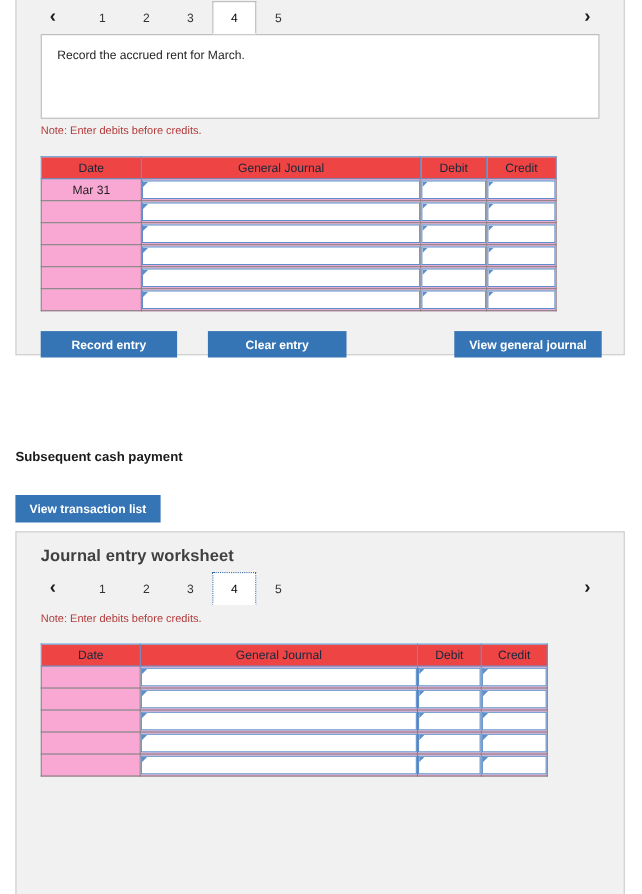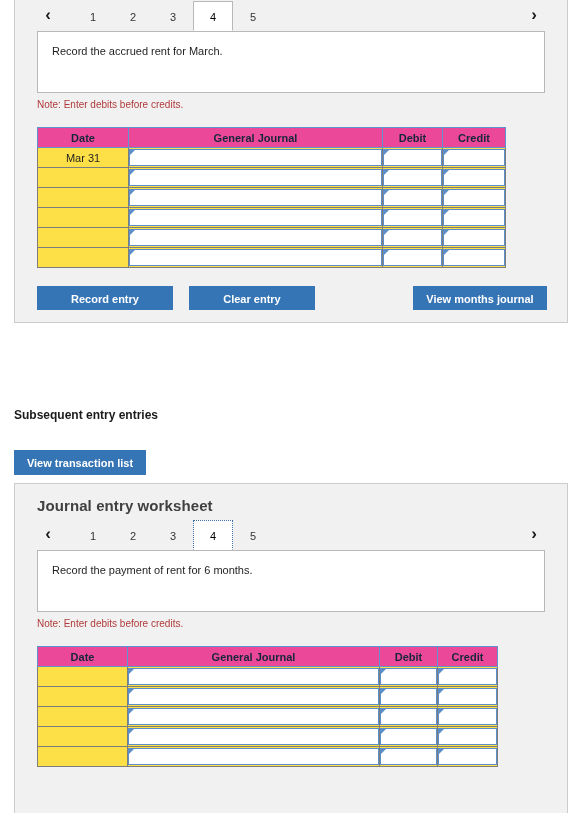--- a/index.html
+++ b/index.html
@@ -87,21 +87,21 @@
   .tab.active.focused {
     border: 1px dotted #3c6ea5;
     border-bottom: 1px solid #ffffff;
   }
 
   
   .desc-box {
     background: #ffffff;
     border: 1px solid #b8b8b8;
     box-sizing: border-box;
-    height: 62px;
+    height: 77px;
     margin-top: -1px;
     position: relative;
     z-index: 1;
     padding: 13px 14px;
     font-size: 11px;
     color: #1f1f1f;
   }
 
   .note {
     color: #b03a3a;
@@ -110,34 +110,34 @@
   }
 
   
   table.journal {
     border-collapse: collapse;
     table-layout: fixed;
     background: #ffffff;
     border: 1px solid #808080;
   }
   table.journal th {
-    background: #ec4899;
+    background: #ef4444;
     border: 1px solid #5f93cd;
     font-size: 11px;
-    font-weight: bold;
+    font-weight: normal;
     color: #15273c;
     height: 19px;
     padding: 0;
     text-align: center;
   }
   table.journal td {
     border: 1px solid #7d7d7d;
     padding: 0;
     height: 19px;
-    background: #fde047;
+    background: #f9a8d4;
   }
   td.date-cell {
     text-align: center;
     font-size: 11px;
     color: #1f1f1f;
     padding-right: 10px;
   }
   td.field-cell {
     padding: 1px 1px 1px 0;
   }
@@ -331,50 +331,49 @@
           <td class="field-cell">
             <div class="field">
                 <span class="marker"></span>
               </div>
           </td>
         </tr>
       </tbody>
     </table>
 
     <div class="btn-row">
-      <button class="btn" style="position:absolute; left:0px; width:136px;">Record entry</button>
+      <button class="btn" style="position:absolute; left:0px; width:124px;">Record entry</button>
       <button class="btn" style="position:absolute; left:152px; width:126px;">Clear entry</button>
-      <button class="btn" style="position:absolute; left:376px; width:134px;">View months journal</button>
+      <button class="btn" style="position:absolute; left:376px; width:134px;">View general journal</button>
     </div>
 
   </div>
 </div>
 
-<div class="section-heading" style="left:14px; top:408px;">Subsequent entry entries</div>
+<div class="section-heading" style="left:14px; top:408px;">Subsequent cash payment</div>
 
 <button class="btn" style="position:absolute; left:14px; top:450px; width:132px; height:25px; line-height:25px;">View transaction list</button>
 
 <div class="panel" style="left:14px; top:483px; width:554px; height:363px;">
   <div class="panel-inner">
 
     <div class="worksheet-title">Journal entry worksheet</div>
 
     <div class="tabstrip">
       <div class="tab-nav tab-prev">‹</div>
       <div class="tabs">
         <div class="tab">1</div>
         <div class="tab">2</div>
         <div class="tab">3</div>
         <div class="tab active focused">4</div>
         <div class="tab">5</div>
       </div>
       <div class="tab-nav tab-next">›</div>
     </div>
 
-    <div class="desc-box">Record the payment of rent for 6 months.</div>
 
     <div class="note">Note: Enter debits before credits.</div>
 
     <table class="journal" style="width:460px;">
       <colgroup>
         <col style="width:90px">
           <col style="width:252px">
           <col style="width:58px">
           <col style="width:60px">
       </colgroup>

